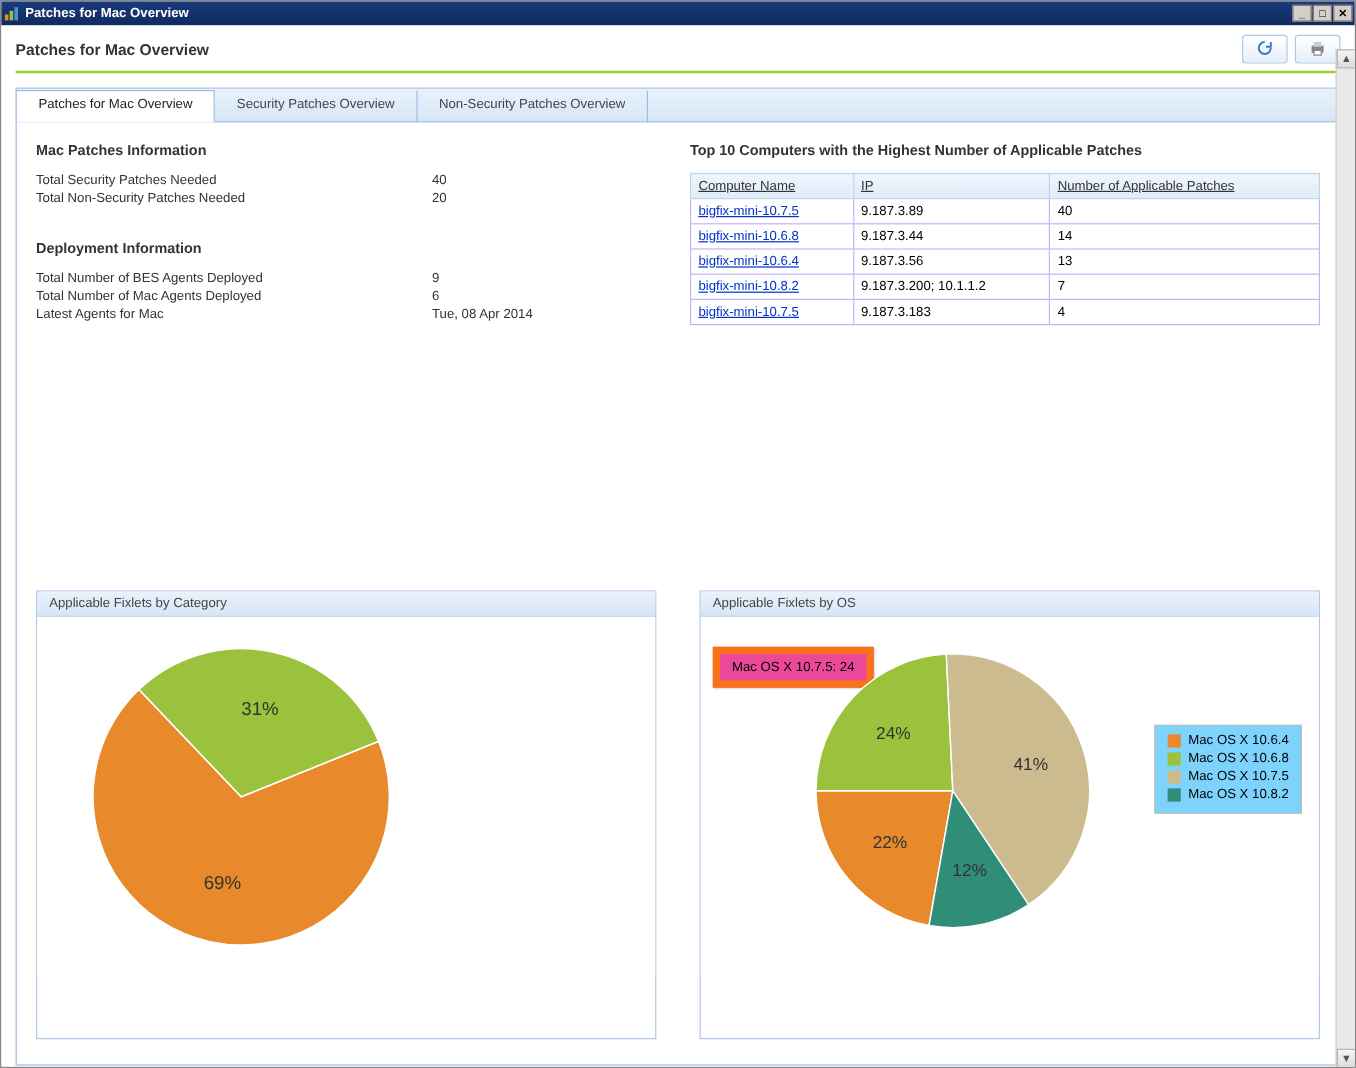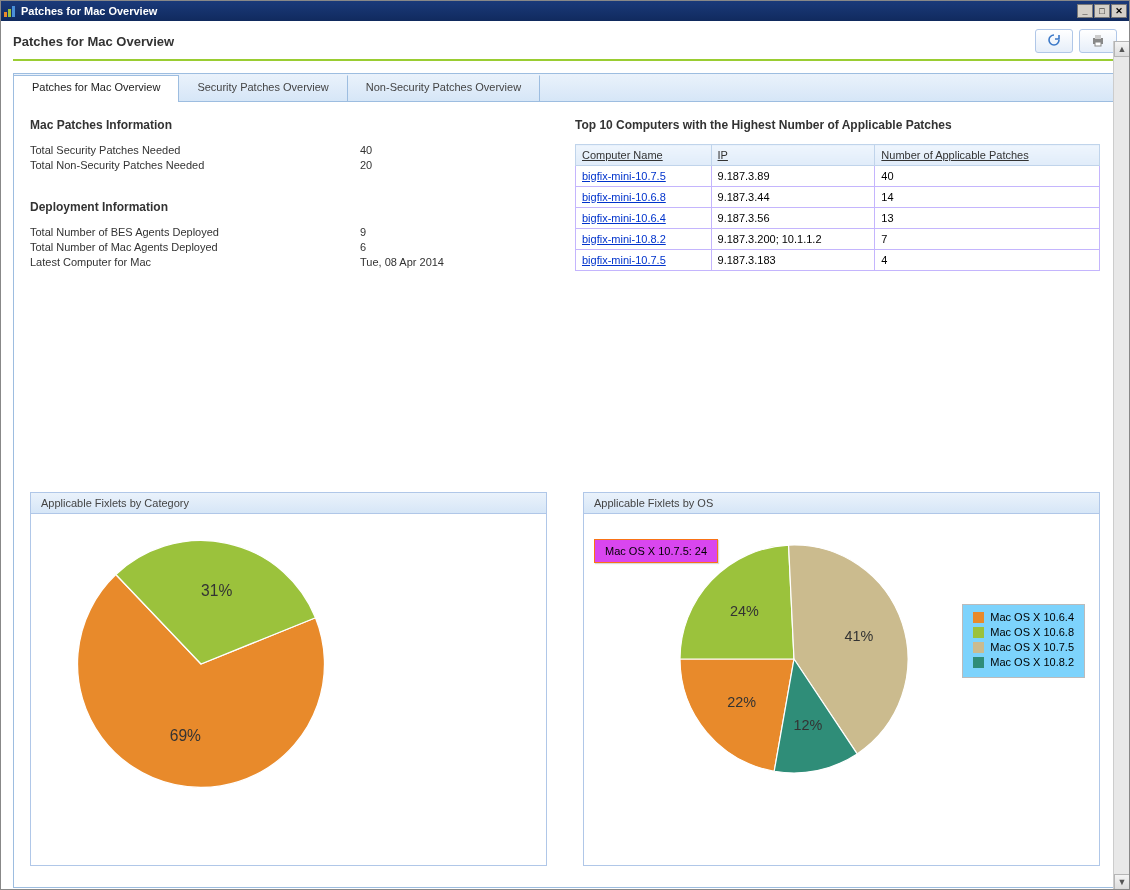--- a/index.html
+++ b/index.html
@@ -156,22 +156,22 @@
   position: absolute;
   border: 1px solid #bbb;
   padding: 6px 10px;
   font-size: 11px;
   background: #7dd3fc;
 }
 .legend .row { display: flex; align-items: center; gap: 6px; margin-bottom: 3px; }
 .legend .sw { width: 11px; height: 11px; }
 .tooltip-box {
   position: absolute;
-  background: #d946ef;
-  border: 1px solid #f97316;
+  background: #ec4899;
+  border: 6px solid #f97316;
   padding: 5px 10px;
   font-size: 11px;
   box-shadow: 1px 1px 1px rgba(0,0,0,0.15);
 }
 .vscroll {
   position: absolute;
   right: 0; top: 20px; bottom: 0; width: 16px;
   background: #e8e8e8;
   border-left:1px solid #ccc;
 }
@@ -253,21 +253,21 @@
         <div class="section-title">Deployment Information</div>
         <div class="kv-row">
             <div class="kv-label">Total Number of BES Agents Deployed</div>
             <div class="kv-val">9</div>
           </div>
         <div class="kv-row">
             <div class="kv-label">Total Number of Mac Agents Deployed</div>
             <div class="kv-val">6</div>
           </div>
         <div class="kv-row">
-            <div class="kv-label">Latest Computer for Mac</div>
+            <div class="kv-label">Latest Agents for Mac</div>
             <div class="kv-val">Tue, 08 Apr 2014</div>
           </div>
       </div>
 
       <div class="col">
         <div class="section-title">Top 10 Computers with the Highest Number of Applicable Patches</div>
         <table class="data">
           <thead>
             <tr>
               <th>Computer Name</th>

